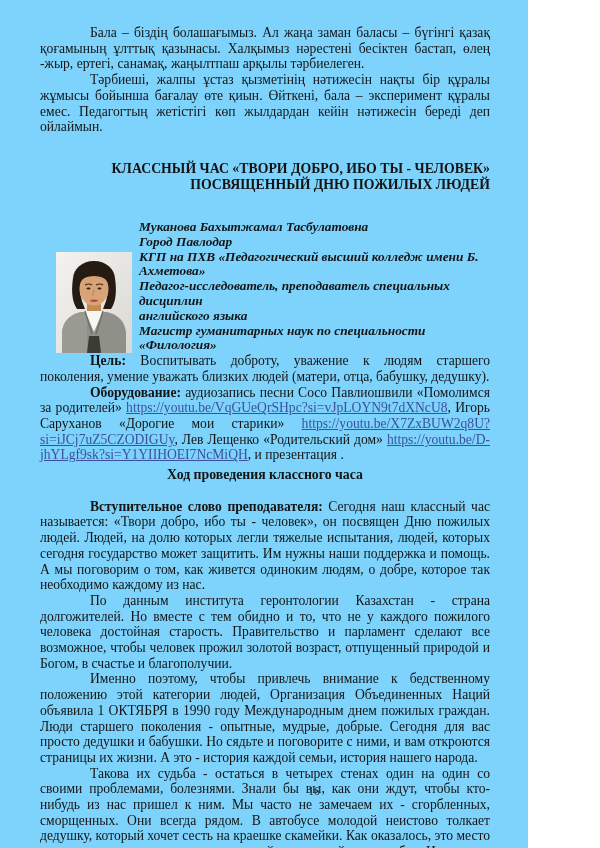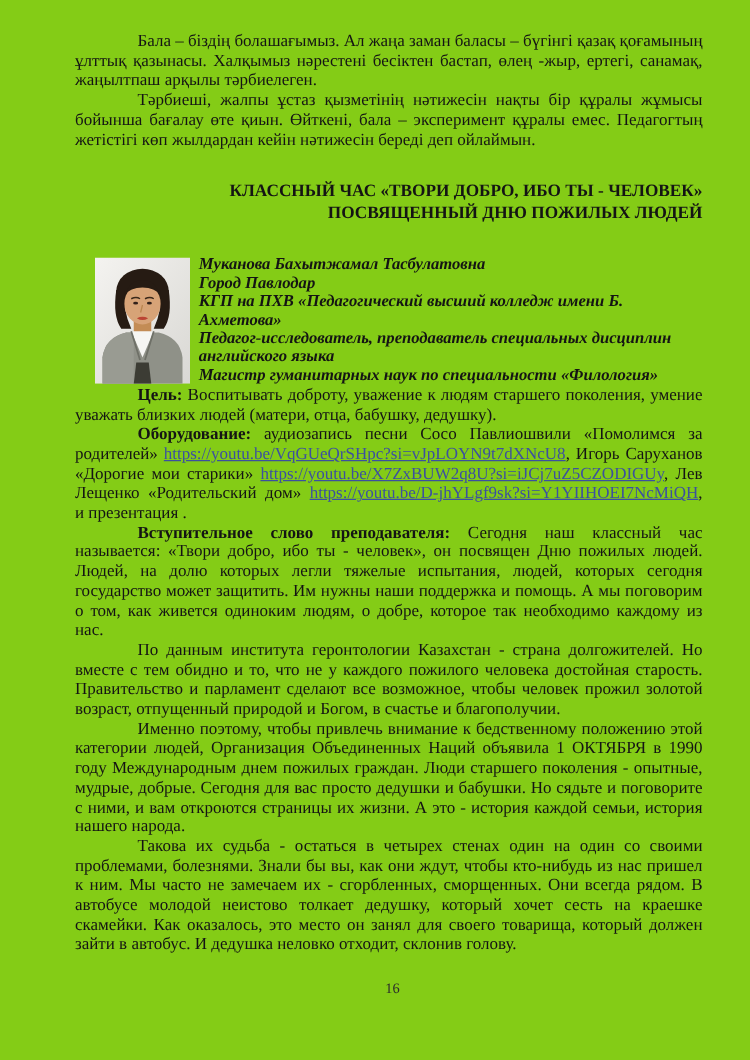--- a/index.html
+++ b/index.html
@@ -1,21 +1,21 @@
 <!DOCTYPE html>
 <html><head>
 <meta charset="utf-8">
 <style>
   html,body{margin:0;padding:0;background:#ffffff;}
   .page{
     position:relative;
-    width:600px;height:848px;
+    width:528px;height:848px;
     box-sizing:border-box;
-    padding:25px 38px 0 60px;
-    background:#84cc16;
+    padding:25px 38px 0 40px;
+    background:#7dd3fc;
     font-family:"Liberation Serif","DejaVu Serif",serif;
     color:#141414;
     overflow:hidden;
   }
   .para{
     margin:0;
     font-size:13.6px;
     line-height:15.7px;
     text-align:justify;
     text-indent:50px;
@@ -23,21 +23,21 @@
   .para b{font-weight:bold;}
   .doc-title{
     margin:26px 0 0 0;
     text-align:right;
     font-weight:bold;
     font-size:13.8px;
     line-height:16.5px;
   }
   .author-row{
     display:flex;
-    align-items:center;
+    align-items:flex-end;
     margin-top:26px;
     padding-left:16px;
   }
   .photo-frame{
     flex:0 0 auto;
     width:76px;height:101px;
     line-height:0;
   }
   .author-text{
     margin-left:7px;
@@ -126,20 +126,21 @@
         <div>Педагог-исследователь, преподаватель специальных дисциплин</div>
         <div>английского языка</div>
         <div>Магистр гуманитарных наук по специальности «Филология»</div>
       </div>
   </div>
 
   <p class="para goal-para"><b>Цель:</b><span> Воспитывать доброту, уважение к людям старшего поколения, умение уважать близких людей (матери, отца, бабушку, дедушку).</span></p>
 
   <p class="para"><b>Оборудование:</b> аудиозапись песни Сосо Павлиошвили «Помолимся за родителей» <a class="doclink" href="#">https://youtu.be/VqGUeQrSHpc?si=vJpLOYN9t7dXNcU8</a>, Игорь Саруханов «Дорогие мои старики» <a class="doclink" href="#">https://youtu.be/X7ZxBUW2q8U?si=iJCj7uZ5CZODIGUy</a>, Лев Лещенко «Родительский дом» <a class="doclink" href="#">https://youtu.be/D-jhYLgf9sk?si=Y1YIIHOEI7NcMiQH</a>,  и презентация .</p>
 
+  <div class="center-heading">Ход проведения классного часа</div>
 
   <div>
       <p class="para"><b>Вступительное слово преподавателя: </b>Сегодня наш классный час называется: «Твори добро, ибо ты - человек», он посвящен Дню пожилых людей. Людей, на долю которых легли тяжелые испытания, людей, которых сегодня государство может защитить. Им нужны наши поддержка и помощь. А мы поговорим о том, как живется одиноким людям, о добре, которое так необходимо каждому из нас.</p>
       <p class="para">По данным института геронтологии Казахстан - страна долгожителей. Но вместе с тем обидно и то, что не у каждого пожилого человека достойная старость. Правительство и парламент сделают все возможное, чтобы человек прожил золотой возраст, отпущенный природой и Богом, в счастье и благополучии.</p>
       <p class="para">Именно поэтому, чтобы привлечь внимание к бедственному положению этой категории людей, Организация Объединенных Наций объявила 1 ОКТЯБРЯ в 1990 году Международным днем пожилых граждан. Люди старшего поколения - опытные, мудрые, добрые. Сегодня для вас просто дедушки и бабушки. Но сядьте и поговорите с ними, и вам откроются страницы их жизни. А это - история каждой семьи, история нашего народа.</p>
       <p class="para">Такова их судьба - остаться в четырех стенах один на один со своими проблемами, болезнями. Знали бы вы, как они ждут, чтобы кто-нибудь из нас пришел к ним. Мы часто не замечаем их - сгорбленных, сморщенных. Они всегда рядом. В автобусе молодой неистово толкает дедушку, который хочет сесть на краешке скамейки. Как оказалось, это место он занял для своего товарища, который должен зайти в автобус. И дедушка неловко отходит, склонив голову.</p>
     </div>
 
   <div class="page-number">16</div>
 </div>

